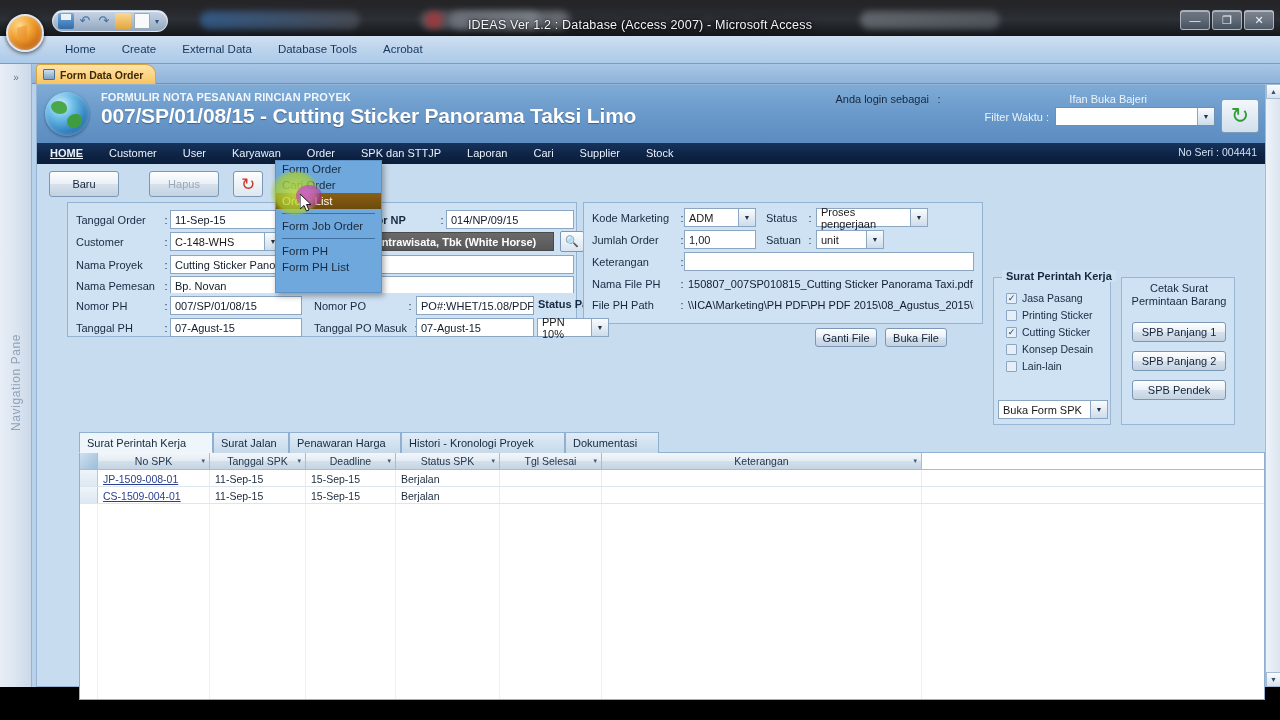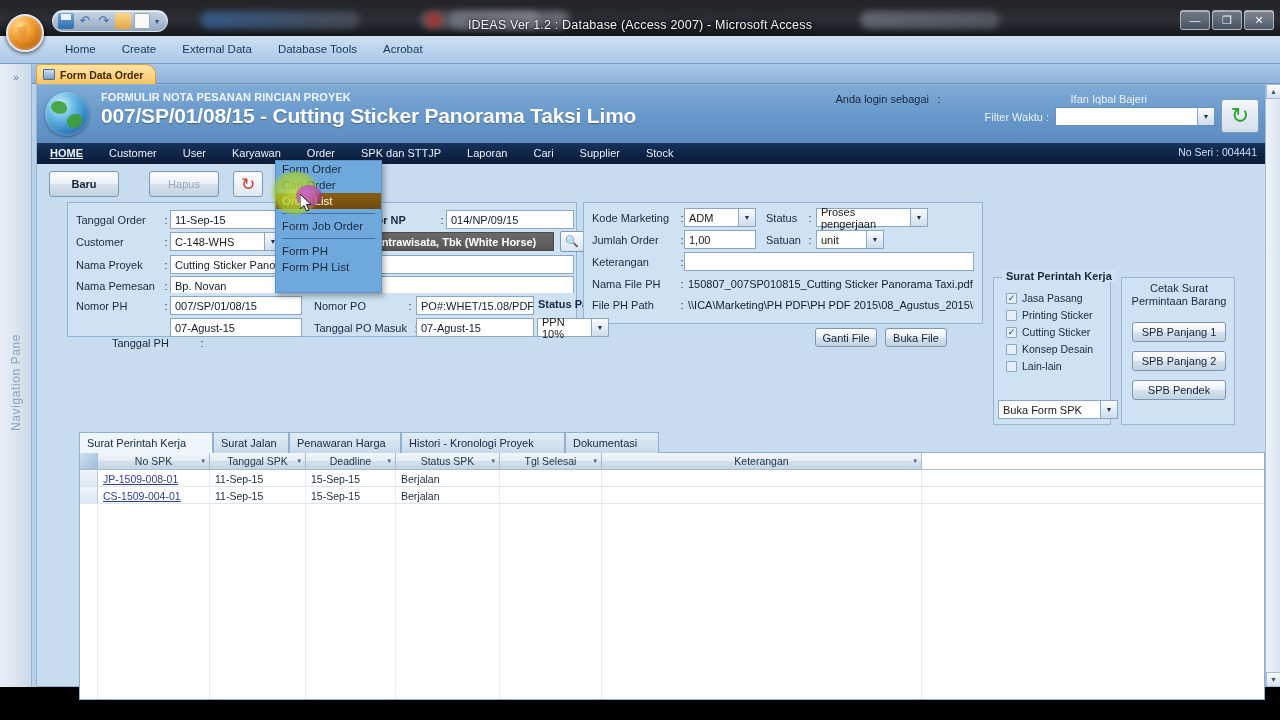--- a/index.html
+++ b/index.html
@@ -186,21 +186,21 @@
 
   
   .toolrow { position:absolute; left:0px; top:82px; width:1230px; height:36px; }
   .btn {
     background:linear-gradient(180deg,#fdfefe 0%,#eaf0f6 48%,#d6e1ec 52%,#c3d2e1 100%);
     border:1px solid #7b97b5; border-radius:3px; font-size:11px; color:#14243a;
     display:flex; align-items:center; justify-content:center; text-align:center;
     box-shadow:inset 0 1px 0 rgba(255,255,255,.75);
   }
   .btn.dim { color:#9aa8b6; }
-  .tb-baru { position:absolute; left:12px; top:4px; width:70px; height:26px;font-weight:bold; }
+  .tb-baru { position:absolute; left:12px; top:4px; width:70px; height:26px; }
   .tb-hapus{ position:absolute; left:112px; top:4px; width:70px; height:26px; }
   .tb-refresh{
     position:absolute; left:196px; top:4px; width:30px; height:26px;
     background:linear-gradient(180deg,#fdfefe,#dde7f0); border:1px solid #7b97b5; border-radius:3px;
     display:flex; align-items:center; justify-content:center; color:#c8352a; font-size:17px;
   }
 
   
   .panel {
     position:absolute; background:#cfe2f4; border:1px solid #93b3d2;
@@ -242,21 +242,21 @@
   .cetak-box{ left:1084px; top:192px; width:114px; height:148px; }
   .cetak-title{
     position:absolute; top:4px; left:0; width:114px; text-align:center;
     font-size:11px; font-weight:normal; color:#15293f; line-height:13px;
   }
   .chk-row{ position:absolute; left:12px; display:flex; align-items:center; gap:5px; font-size:10.5px; color:#15293f;}
   .chk{
     width:11px; height:11px; background:#e6eef7; border:1px solid #8aa6c2; border-radius:1px;
     display:flex; align-items:center; justify-content:center; font-size:9px; color:#173c66;
   }
-  .spk-combo{ position:absolute; left:4px; bottom:5px; width:120px; }
+  .spk-combo{ position:absolute; left:4px; bottom:5px; width:110px; }
   .spb-btn{ position:absolute; left:10px; width:94px; height:20px; }
 
   
   .tabstrip{
     position:absolute; left:42px; top:347px; width:1186px; height:21px;
     border-bottom:1px solid #8fb0d0;
   }
   .ftab{
     position:absolute; top:0; height:21px; padding:0 7px;
     display:flex; align-items:center; font-size:11px; color:#14283d;
@@ -398,21 +398,21 @@
   <div class="canvas">
     <div class="formwrap">
 
       <div class="fheader">
         <div class="globe"></div>
         <div class="fh-sub">FORMULIR NOTA PESANAN  RINCIAN PROYEK</div>
         <div class="fh-title">007/SP/01/08/15 - Cutting Sticker Panorama Taksi Limo</div>
         <div class="fh-login">
           <span class="lbl">Anda login sebagai</span>
           <span class="colon">:</span>
-          <span class="val">Ifan Iqbal Bajeri</span>
+          <span class="val">Ifan Buka Bajeri</span>
         </div>
         <div class="fh-filter-lbl">Filter Waktu :</div>
         <div class="fh-filter-box">
           <span class="txt"></span>
           <span class="combo-btn">▼</span>
         </div>
         <div class="fh-refresh">
           <span class="refresh-glyph">↻</span>
         </div>
       </div>
@@ -483,21 +483,21 @@
         </div>
         <div class="inp" style="position:absolute; left:102px; top:3px; width:132px;">007/SP/01/08/15</div>
         <div class="row" style="left:246px; top:3px;">
           <span class="lbl" style="width:92px;">Nomor PO</span>
           <span class="colon">:</span>
         </div>
         <div class="inp" style="position:absolute; left:348px; top:3px; width:118px;">PO#:WHET/15.08/PDF</div>
         <div class="lbl" style="position:absolute; left:470px; top:5px; font-weight:bold;">Status Pajak</div>
         <div class="lbl" style="position:absolute; left:536px; top:5px;">:</div>
 
-        <div class="row" style="left:8px; top:40px;margin-left:36px;">
+        <div class="row" style="left:8px; top:25px;">
           <span class="lbl" style="width:86px;">Tanggal PH</span>
           <span class="colon">:</span>
         </div>
         <div class="inp" style="position:absolute; left:102px; top:25px; width:132px;">07-Agust-15</div>
         <div class="row" style="left:246px; top:25px;">
           <span class="lbl" style="width:98px;">Tanggal PO Masuk</span>
           <span class="colon">:</span>
         </div>
         <div class="inp" style="position:absolute; left:348px; top:25px; width:118px;">07-Agust-15</div>
       </div>

